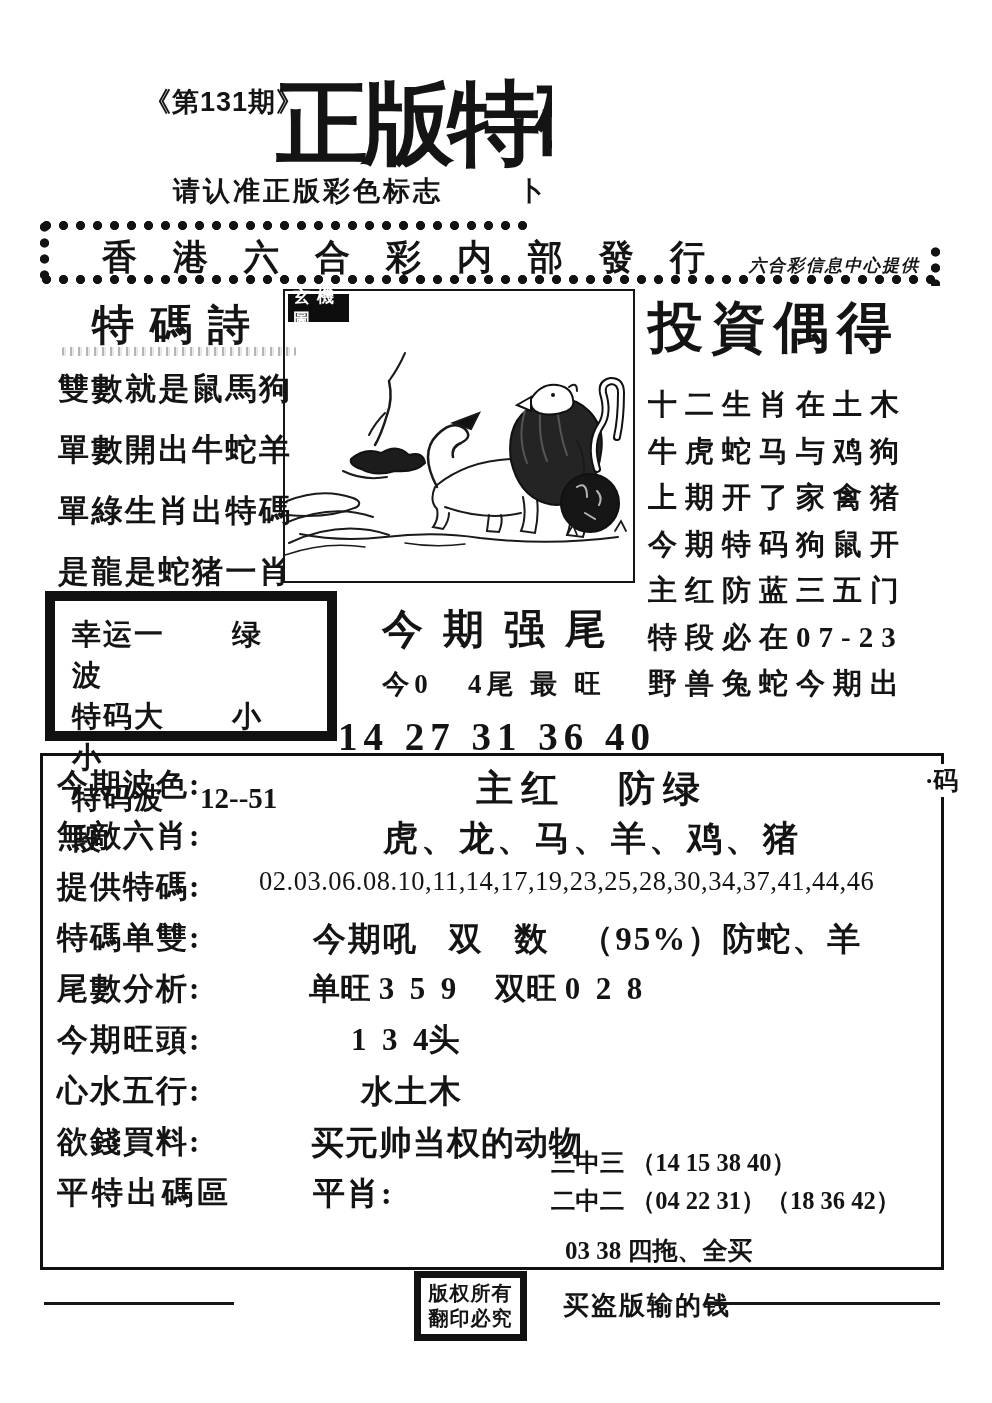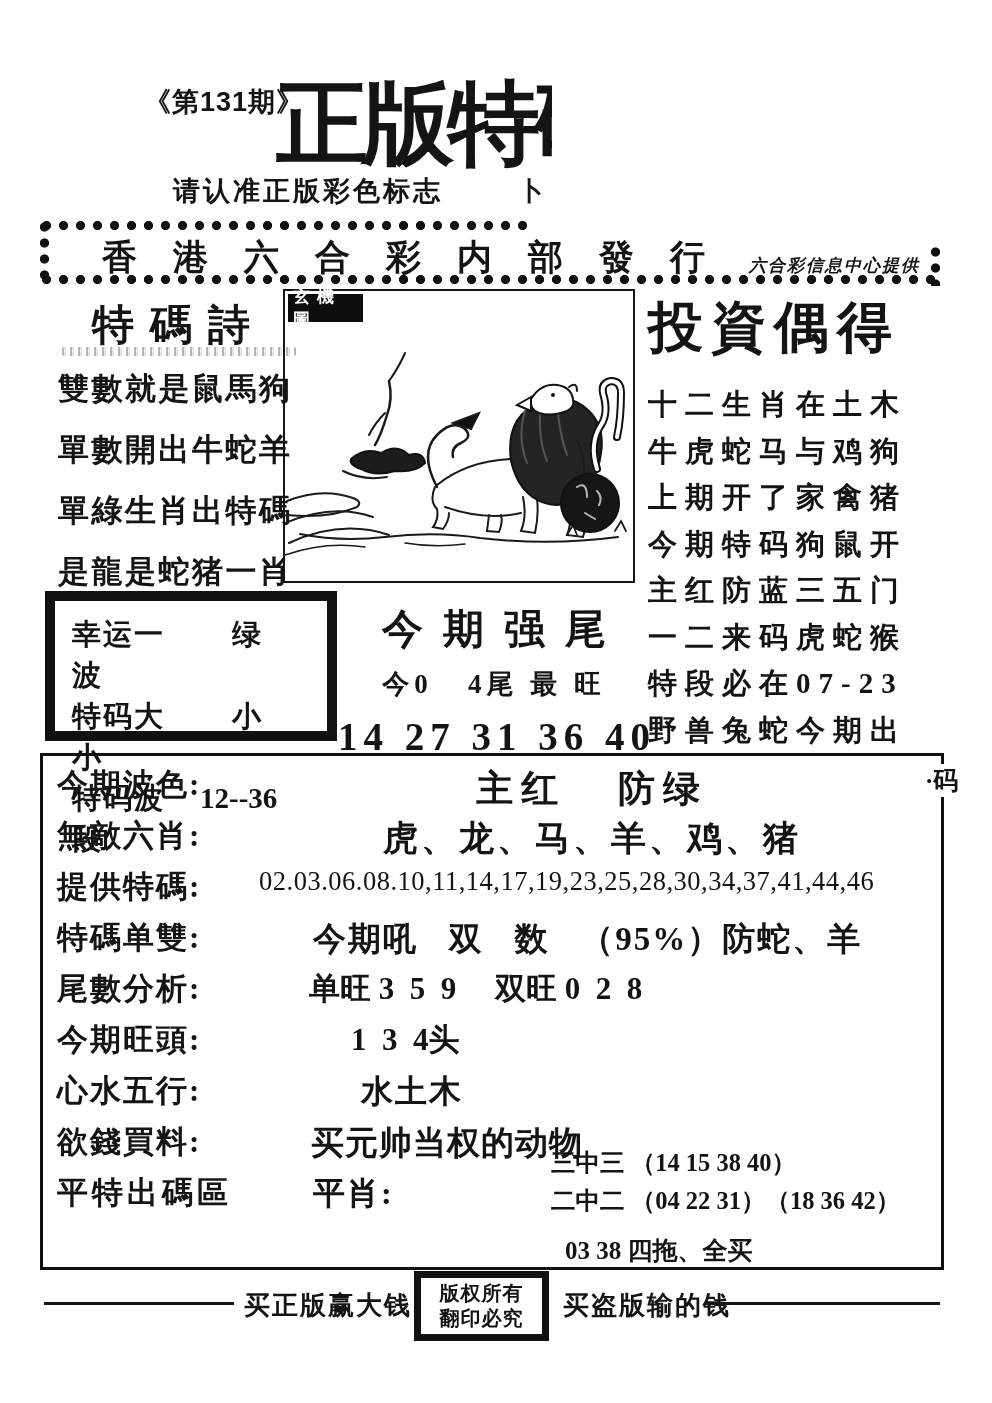--- a/index.html
+++ b/index.html
@@ -43,21 +43,21 @@
             background:repeating-linear-gradient(90deg, rgba(30,30,30,.6) 0 2px,
               rgba(120,120,120,.3) 2px 4px, transparent 4px 8px);
             filter:blur(0.6px); }
   .poem { left:58px; top:368px; width:238px; }
   .poem-line { font-size:31px; font-weight:700; letter-spacing:2.5px; white-space:nowrap;
                margin-bottom:19px; }
 
   
   .chart-box { left:283px; top:289px; width:352px; height:294px; border:2px solid #151515;
                box-sizing:border-box; }
-  .chart-label { position:absolute; left:3px; top:3px; width:75px; height:28px; background:#0d0d0d;
+  .chart-label { position:absolute; left:3px; top:3px; width:61px; height:28px; background:#0d0d0d;
                  color:#fff; font-size:17px; font-weight:700; letter-spacing:7px;
                  display:flex; align-items:center; justify-content:center; padding-left:5px;
                  box-sizing:border-box; }
   .chart-svg { position:absolute; left:0; top:0; width:100%; height:100%; }
 
   
   .insight { left:648px; top:291px; width:290px; }
   .insight-title { font-size:55px; font-weight:800; letter-spacing:8px; white-space:nowrap;
                    font-family:"Liberation Sans", sans-serif; }
   .insight-lines { margin-top:16px; }
@@ -103,21 +103,21 @@
   .side3 { left:522px; top:478px; font-size:25px; }
   .stray { left:922px; top:764px; font-size:25px; font-weight:600; background:#fff;
            padding:0 3px; }
 
   
   .rule { height:3px; background:#161616; }
   .rule-left { left:44px; top:1302px; width:190px; }
   .rule-right { left:706px; top:1302px; width:234px; }
   .f-left { left:244px; top:1288px; font-size:26px; font-weight:600; letter-spacing:2px; }
   .f-right { left:563px; top:1288px; font-size:26px; font-weight:700; letter-spacing:2px; }
-  .stamp { left:414px; top:1271px; width:135px; height:70px; border:7px solid #111;
+  .stamp { left:414px; top:1271px; width:113px; height:70px; border:7px solid #111;
            box-sizing:border-box; display:flex; flex-direction:column; align-items:center;
            justify-content:center; }
   .stamp-line { font-size:20px; font-weight:600; line-height:25px; letter-spacing:1px; }
 </style>
 </head>
 <body>
 
 <div class="page">
 
   <div class="abs issue">《第131期》</div>
@@ -194,38 +194,37 @@
   </div>
 
   <div class="abs insight">
     <div class="insight-title">投資偶得</div>
     <div class="insight-lines">
       <div class="insight-line">十二生肖在土木</div>
       <div class="insight-line">牛虎蛇马与鸡狗</div>
       <div class="insight-line">上期开了家禽猪</div>
       <div class="insight-line">今期特码狗鼠开</div>
       <div class="insight-line">主红防蓝三五门</div>
-      <div class="insight-line">一二来码虎蛇猴</div>
       <div class="insight-line">特段必在07-23</div>
       <div class="insight-line">野兽兔蛇今期出</div>
     </div>
   </div>
 
   <div class="abs lucky">
     <div class="lucky-row">
       <span class="lucky-label">幸运一波</span>
       <span class="lucky-gap-wide">绿</span>
     </div>
     <div class="lucky-row">
       <span class="lucky-label">特码大小</span>
       <span class="lucky-gap-wide">小</span>
     </div>
     <div class="lucky-row">
       <span class="lucky-label">特码波段</span>
-      <span class="lucky-gap-narrow">12--36</span>
+      <span class="lucky-gap-narrow">12--51</span>
     </div>
   </div>
 
   <div class="abs tail">
     <div class="tail-title">今期强尾</div>
     <div class="tail-sub pre">今0   4尾 最 旺</div>
     <div class="tail-nums">14 27 31 36 40</div>
   </div>
 
   <div class="abs tips">
@@ -265,21 +264,20 @@
       <span class="tlabel tlabel-wide">平特出碼區</span>
       <span class="tv9">平肖:</span>
     </div>
     <div class="side-note side1">三中三 （14 15 38 40）</div>
     <div class="side-note side2">二中二 （04 22 31）（18 36 42）</div>
     <div class="side-note side3 pre">03 38  四拖、全买</div>
   </div>
   <div class="abs stray">·码</div>
 
   <div class="abs rule rule-left"></div>
-  <div class="abs f-left">买正版赢大钱</div>
   <div class="abs stamp">
     <div class="stamp-line">版权所有</div>
     <div class="stamp-line">翻印必究</div>
   </div>
   <div class="abs f-right">买盗版输的钱</div>
   <div class="abs rule rule-right"></div>
 
 </div>
 
 </body></html>

